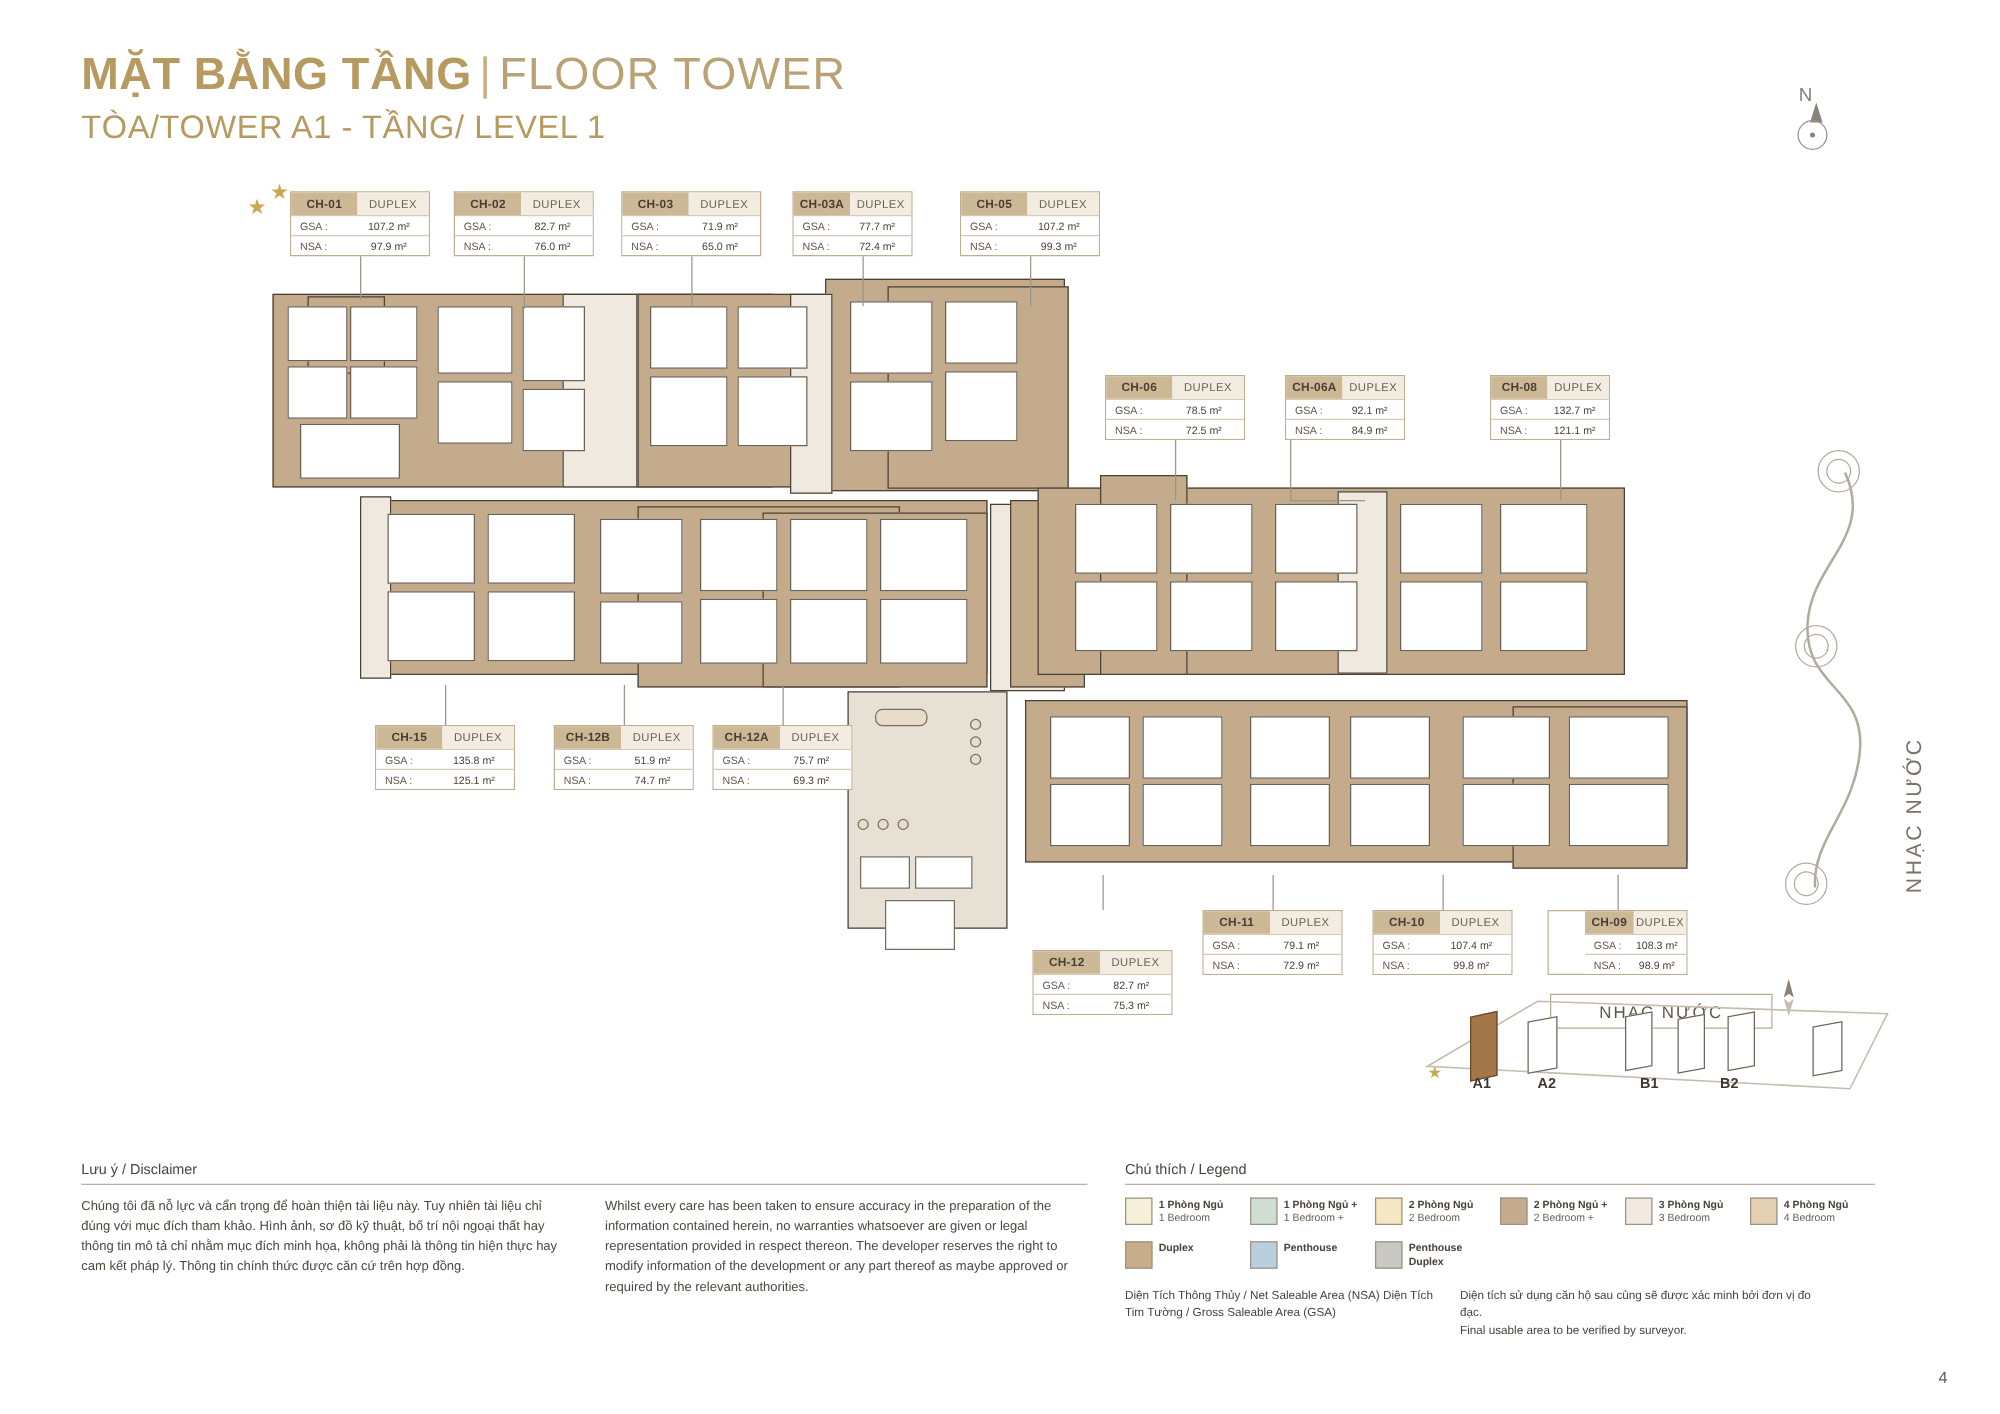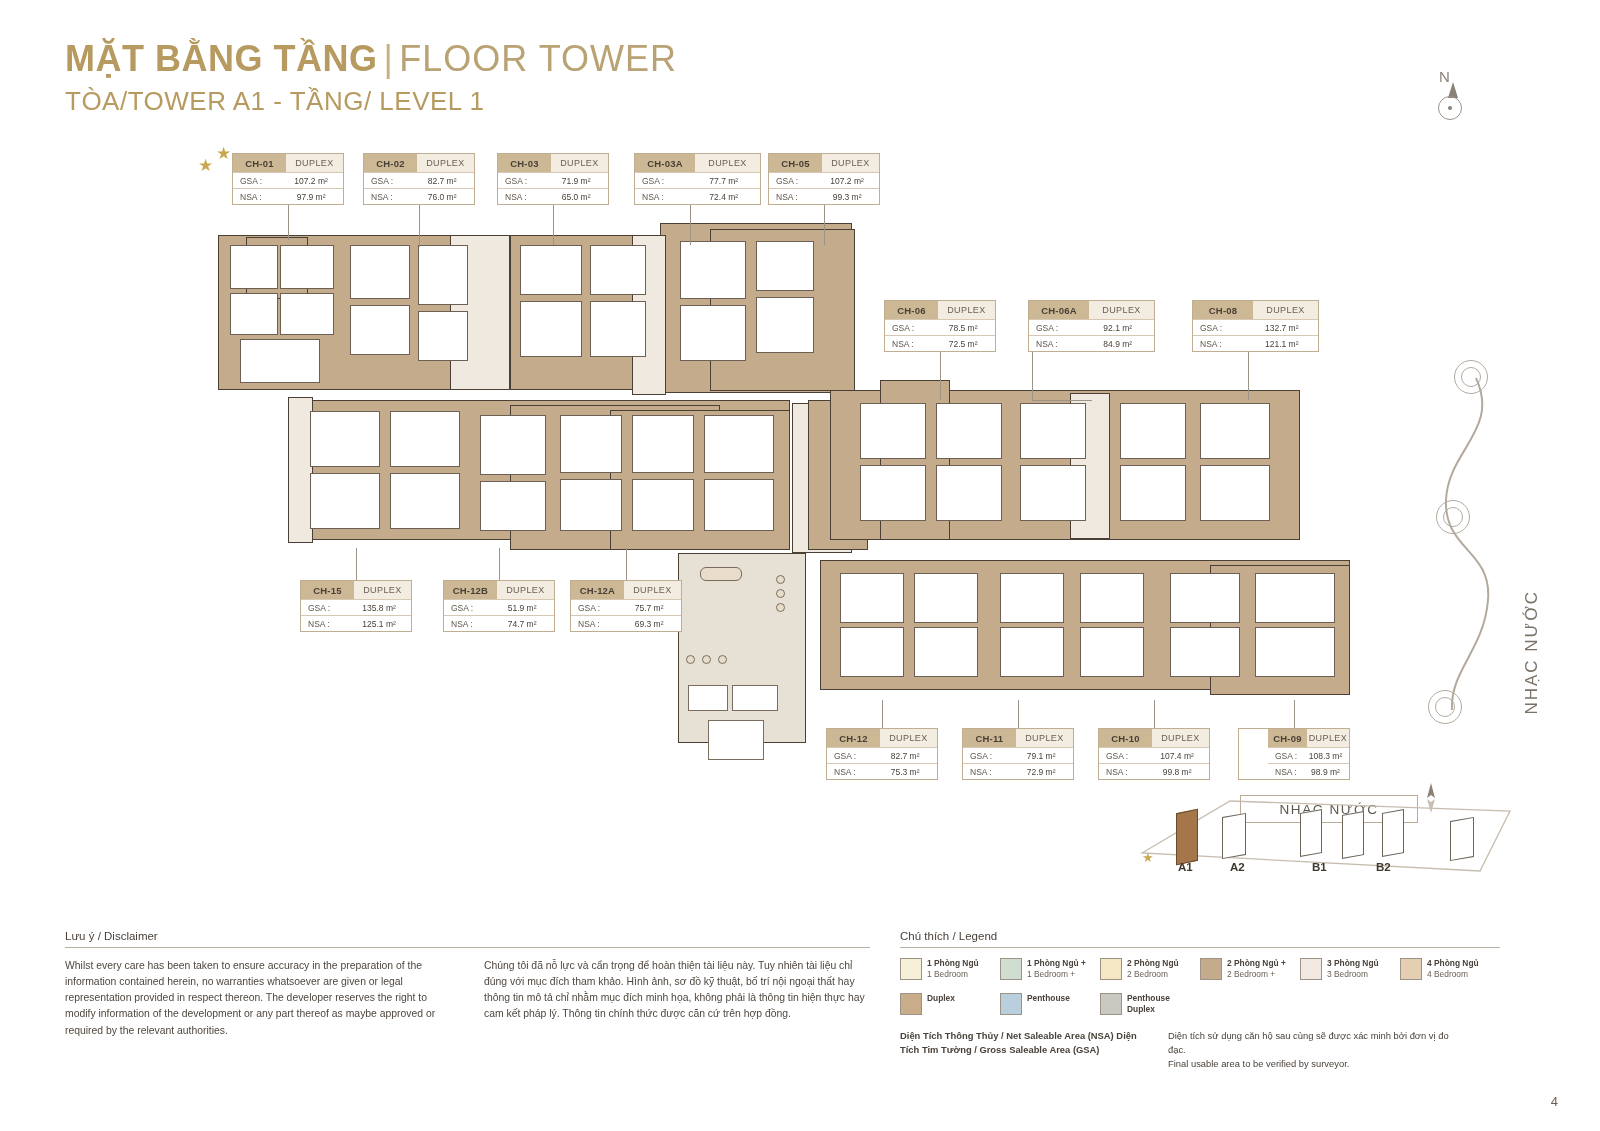--- a/index.html
+++ b/index.html
@@ -32,21 +32,21 @@
   .unit-card { position:absolute; width:112px; background:#fff; border:1px solid #bfae92; }
   .unit-card .row1 { display:flex; height:18px; }
   .unit-card .code { flex:0 0 48%; background:#cdb896; color:#473f35; font-size:9.5px; font-weight:bold;
       display:flex; align-items:center; justify-content:center; letter-spacing:0.2px; }
   .unit-card .type { flex:1; background:#f3ece1; color:#6b6054; font-size:9px; display:flex;
       align-items:center; justify-content:center; letter-spacing:0.4px; }
   .unit-card .row { display:flex; height:16px; border-top:1px solid #d6c8b2; background:#fff; }
   .unit-card .lbl { flex:0 0 42%; font-size:8.5px; color:#5f564b; display:flex; align-items:center; padding-left:7px; }
   .unit-card .val { flex:1; font-size:8.5px; color:#4a423a; display:flex; align-items:center; justify-content:center; }
 
-  .unit-card.wide { width:127px; }
+  .unit-card.wide { width:96px; }
 
   
   .conn { position:absolute; background:#9d9488; }
 
   
   #plan { position:absolute; left:180px; top:215px; width:1180px; height:600px; }
   .blk { position:absolute; background:#c3ab8c; border:1.4px solid #4a4036; }
   .blk.light { background:#efe9df; }
   .blk.pale  { background:#e7e0d4; }
   .rm { position:absolute; border:0.8px solid #6c6054; }
@@ -84,21 +84,21 @@
   #legend .rule { height:1px; background:#b9b1a6; margin-top:5px; margin-bottom:10px; }
   .lg-grid { display:flex; flex-wrap:wrap; }
   .lg-item { display:flex; align-items:flex-start; width:100px; margin-bottom:12px; }
   .lg-item.wide { width:100px; }
   .lg-sw { width:22px; height:22px; border:1px solid #9c9286; flex:0 0 22px; margin-right:5px; }
   .lg-txt { font-size:8.4px; line-height:1.35; color:#4a423a; }
   .lg-txt b { font-weight:bold; display:block; }
   .lg-txt span { display:block; color:#6a6158; }
   .note-row { margin-top:2px; display:flex; gap:18px; }
   .note-col { font-size:9.4px; line-height:1.45; color:#4a423a; }
-  .note-col b { font-weight:bold; }
+  .note-col b { font-weight:normal; }
 
   #pagenum { position:absolute; right:42px; bottom:22px; font-size:13px; color:#6a6158; }
 
   .star { position:absolute; color:#c8a951; font-size:17px; line-height:1; }
 </style>
 </head>
 <body>
 
 <div id="header">
   <div id="title-line">
@@ -380,21 +380,21 @@
       <div class="lbl">GSA :</div>
       <div class="val">75.7 m²</div>
     </div>
   <div class="row">
       <div class="lbl">NSA :</div>
       <div class="val">69.3 m²</div>
     </div>
 </div>
 <div class="conn" style="left:626px; top:548px; width:1px; height:32px;"></div>
 
-<div class="unit-card" style="left:826px; top:728px;">
+<div class="unit-card" style="left:826px; top:760px;">
   <div class="row1">
       <div class="code">CH-12</div>
       <div class="type">DUPLEX</div>
     </div>
   <div class="row">
       <div class="lbl">GSA :</div>
       <div class="val">82.7 m²</div>
     </div>
   <div class="row">
       <div class="lbl">NSA :</div>
@@ -483,24 +483,24 @@
     <polygon points="15,2 19,17 15,14 11,17" fill="#8a8177"></polygon>
     <polygon points="15,32 11,18 15,21 19,18" fill="#c7bfb3"></polygon>
   </svg>
 </div>
 
 <div id="disclaimer">
   <div class="head">Lưu ý / Disclaimer</div>
   <div class="rule"></div>
   <div class="cols">
     <div class="col">
-        <p>Whilst every care has been taken to ensure accuracy in the preparation of the information contained herein, no warranties whatsoever are given or legal representation provided in respect thereon. The developer reserves the right to modify information of the development or any part thereof as maybe approved or required by the relevant authorities.</p>
+        <p>Chúng tôi đã nỗ lực và cẩn trọng để hoàn thiện tài liệu này. Tuy nhiên tài liệu chỉ đúng với mục đích tham khảo. Hình ảnh, sơ đồ kỹ thuật, bố trí nội ngoại thất hay thông tin mô tả chỉ nhằm mục đích minh họa, không phải là thông tin hiện thực hay cam kết pháp lý. Thông tin chính thức được căn cứ trên hợp đồng.</p>
       </div>
     <div class="col">
-        <p>Chúng tôi đã nỗ lực và cẩn trọng để hoàn thiện tài liệu này. Tuy nhiên tài liệu chỉ đúng với mục đích tham khảo. Hình ảnh, sơ đồ kỹ thuật, bố trí nội ngoại thất hay thông tin mô tả chỉ nhằm mục đích minh họa, không phải là thông tin hiện thực hay cam kết pháp lý. Thông tin chính thức được căn cứ trên hợp đồng.</p>
+        <p>Whilst every care has been taken to ensure accuracy in the preparation of the information contained herein, no warranties whatsoever are given or legal representation provided in respect thereon. The developer reserves the right to modify information of the development or any part thereof as maybe approved or required by the relevant authorities.</p>
       </div>
   </div>
 </div>
 
 <div id="legend">
   <div class="head">Chú thích / Legend</div>
   <div class="rule"></div>
   <div class="lg-grid">
 
     <div class="lg-item">

